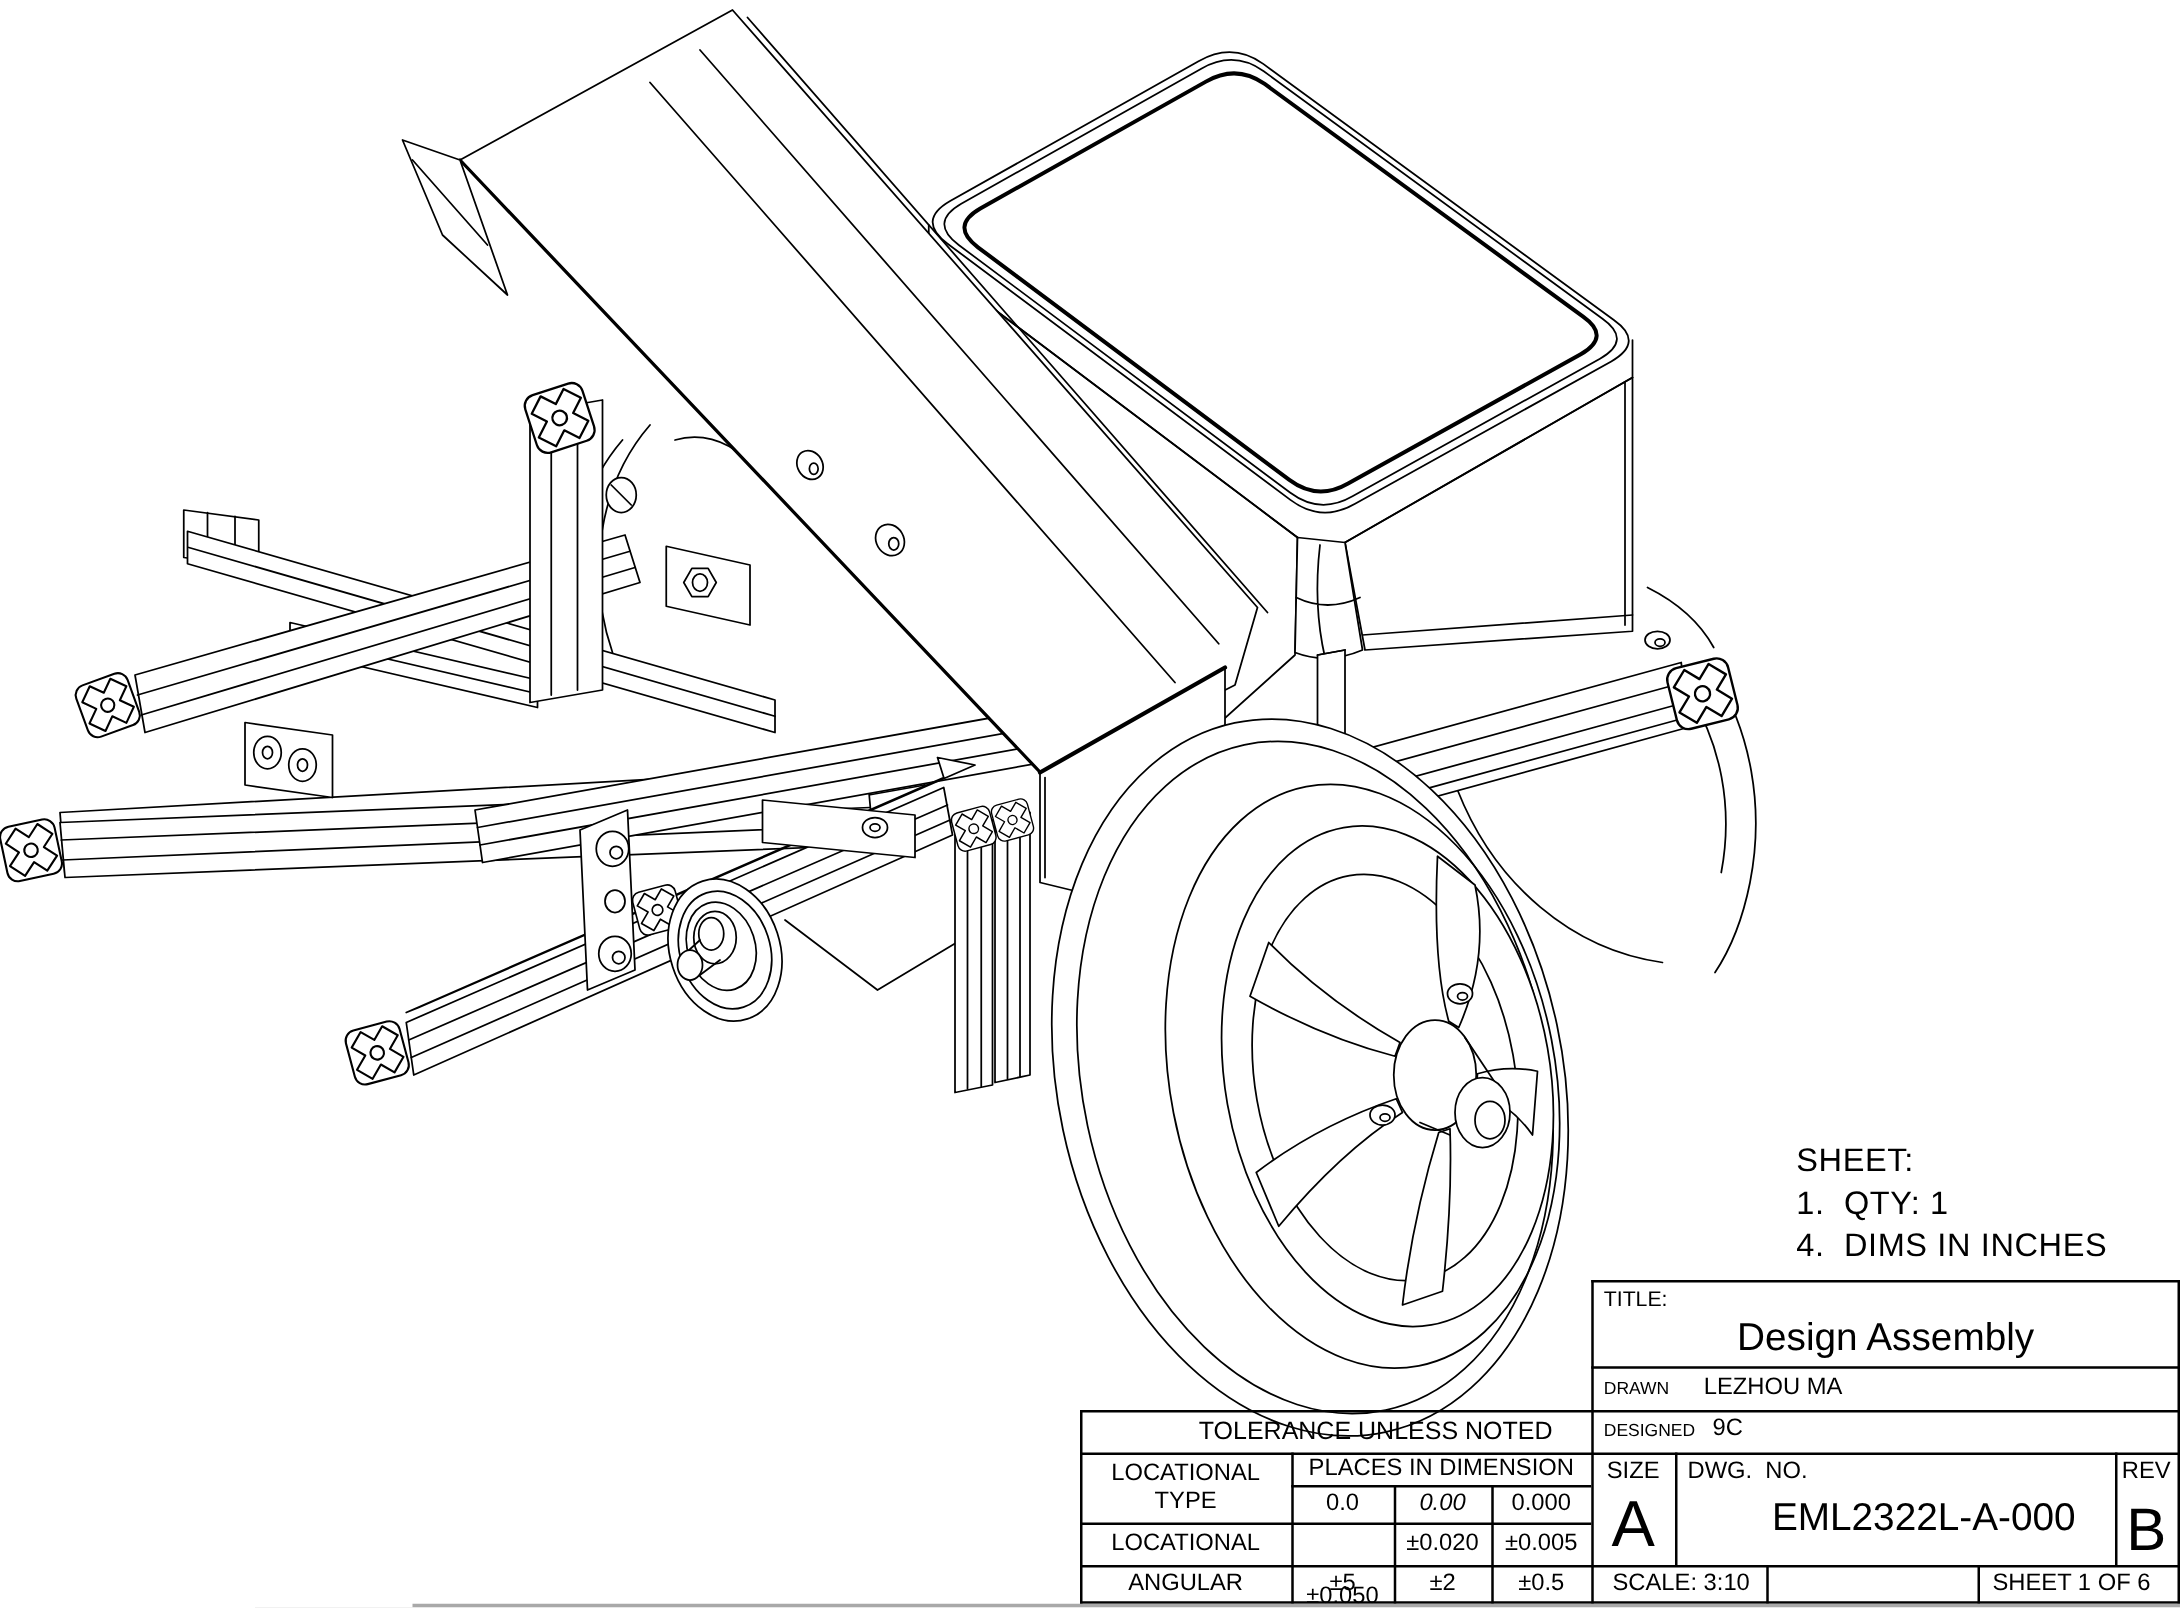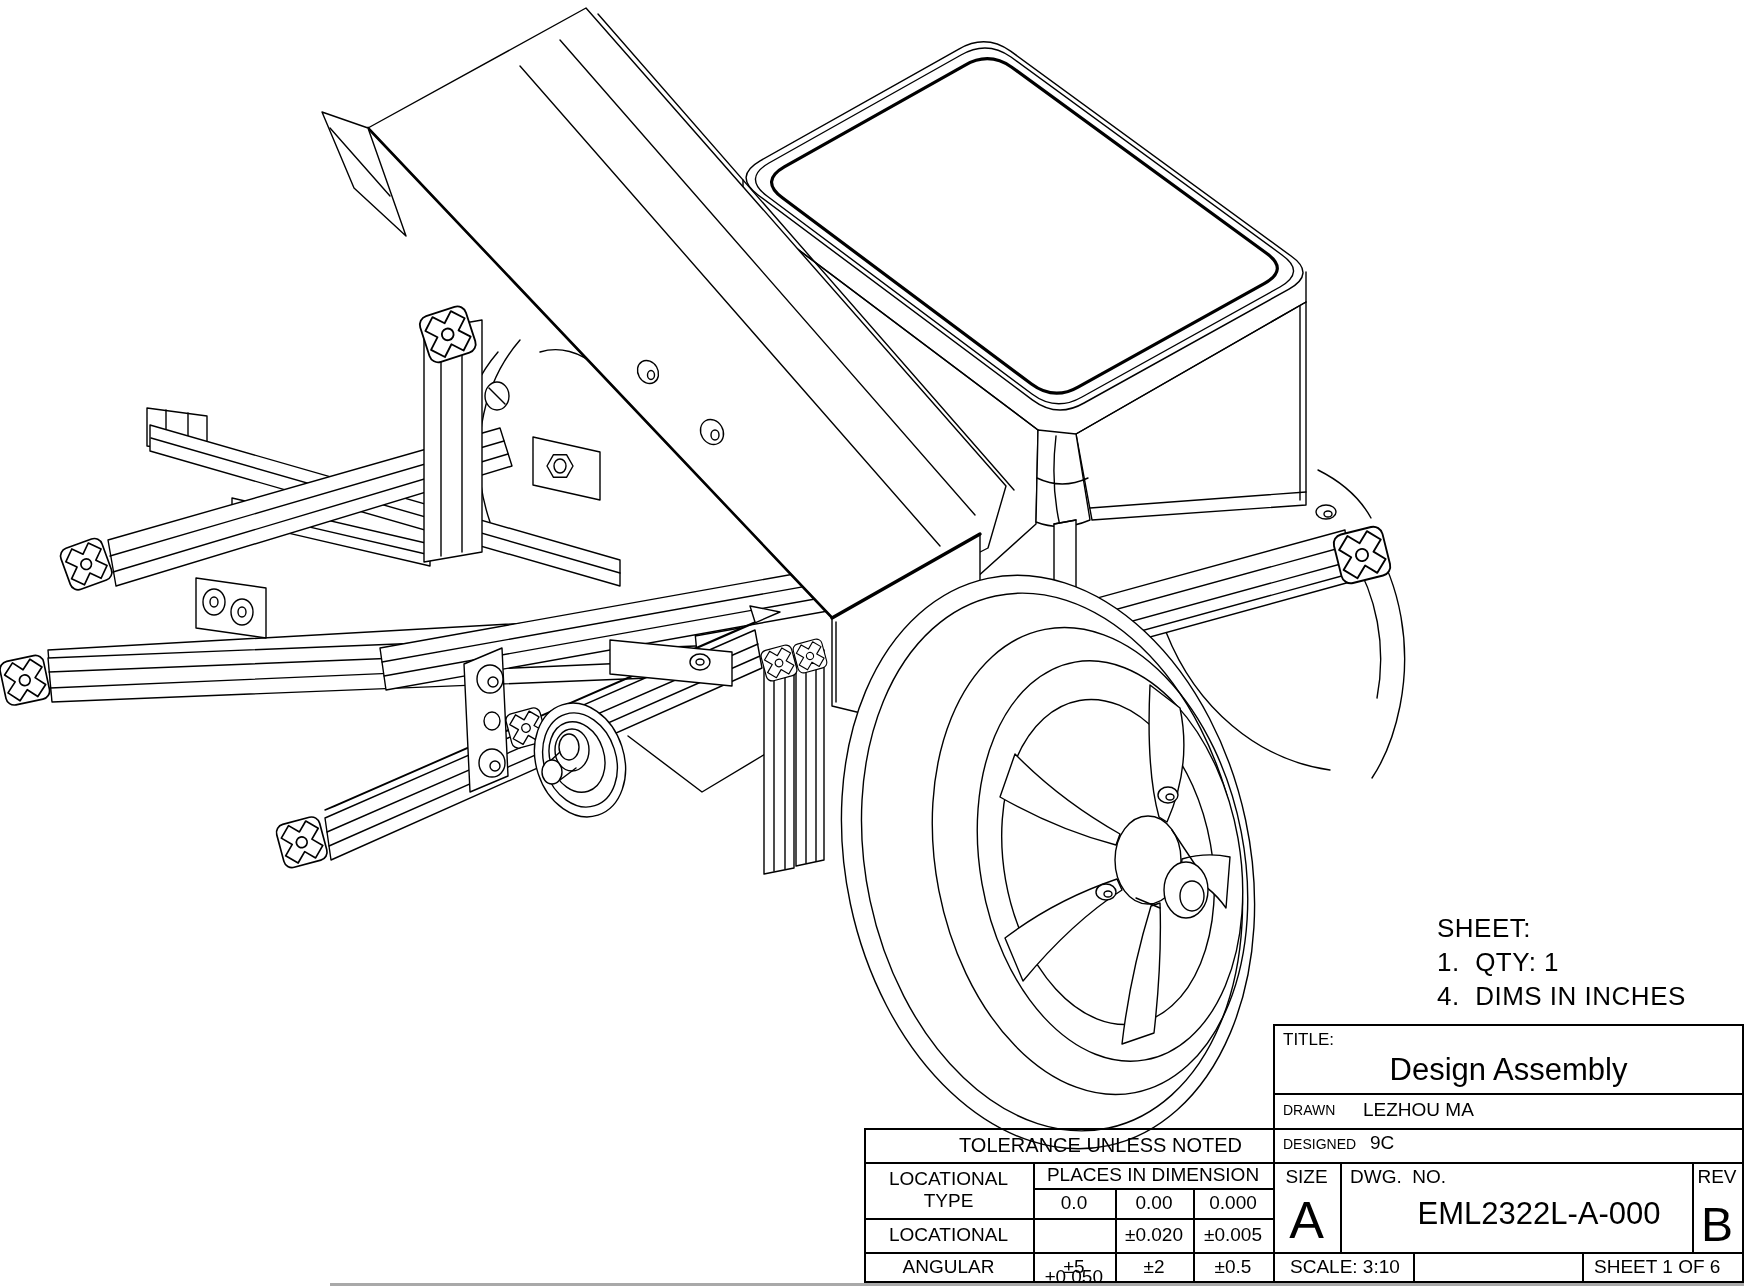--- a/index.html
+++ b/index.html
@@ -239,21 +239,21 @@
     <div class="vline" style="left:1582px;top:1252px;width:2px;height:31px;"></div>
     <div class="vline" style="left:1742px;top:1024px;width:2px;height:259px;"></div>
   </div>
 
   <div>
     <div class="txt ctr" style="left:864px;top:1130px;width:409px;height:30px;font-size:20px;padding-left:32px;">TOLERANCE UNLESS NOTED</div>
     <div class="txt ctr" style="left:864px;top:1168px;width:169px;height:22px;font-size:19px;">LOCATIONAL</div>
     <div class="txt ctr" style="left:864px;top:1190px;width:169px;height:22px;font-size:19px;">TYPE</div>
     <div class="txt ctr" style="left:1033px;top:1164px;width:240px;height:22px;font-size:19px;">PLACES IN DIMENSION</div>
     <div class="txt ctr" style="left:1033px;top:1190px;width:82px;height:26px;font-size:19px;">0.0</div>
-    <div class="txt ctr" style="left:1115px;top:1190px;width:78px;height:26px;font-size:19px;">0.00</div>
+    <div class="txt ctr" style="left:1115px;top:1190px;width:78px;height:26px;font-size:19px;font-style:italic;">0.00</div>
     <div class="txt ctr" style="left:1193px;top:1190px;width:80px;height:26px;font-size:19px;">0.000</div>
 
     <div class="txt ctr" style="left:864px;top:1220px;width:169px;height:30px;font-size:19px;">LOCATIONAL</div>
     <div class="txt ctr" style="left:1033px;top:1220px;width:82px;height:30px;font-size:19px;margin-top:42px;">±0.050</div>
     <div class="txt ctr" style="left:1115px;top:1220px;width:78px;height:30px;font-size:19px;">±0.020</div>
     <div class="txt ctr" style="left:1193px;top:1220px;width:80px;height:30px;font-size:19px;">±0.005</div>
 
     <div class="txt ctr" style="left:864px;top:1252px;width:169px;height:30px;font-size:19px;">ANGULAR</div>
     <div class="txt ctr" style="left:1033px;top:1252px;width:82px;height:30px;font-size:19px;">±5</div>
     <div class="txt ctr" style="left:1115px;top:1252px;width:78px;height:30px;font-size:19px;">±2</div>

